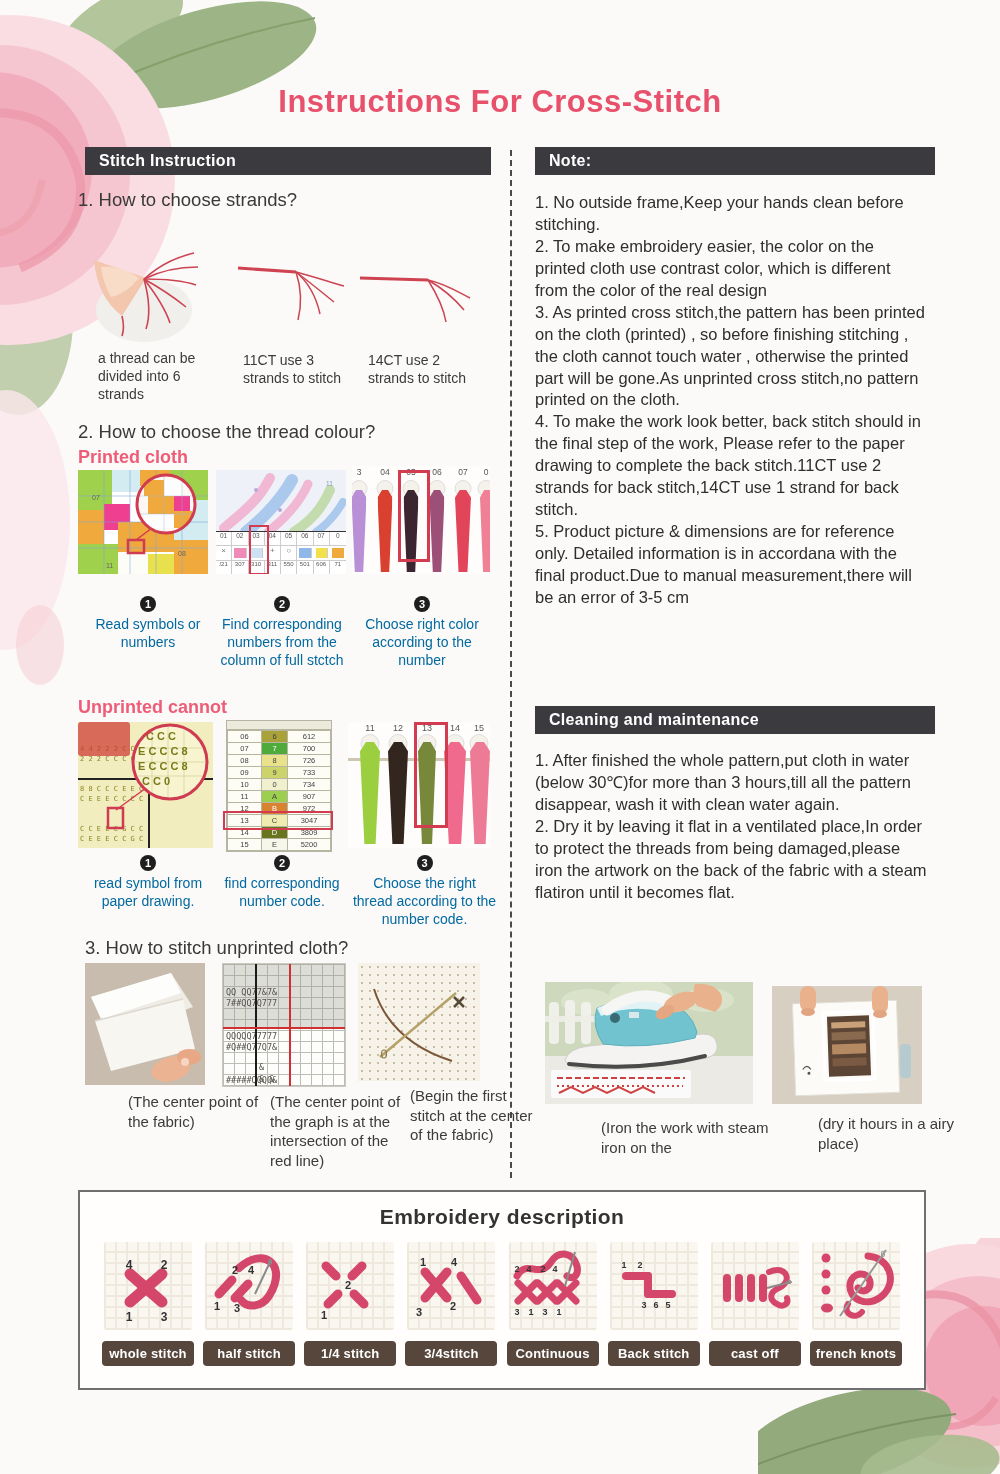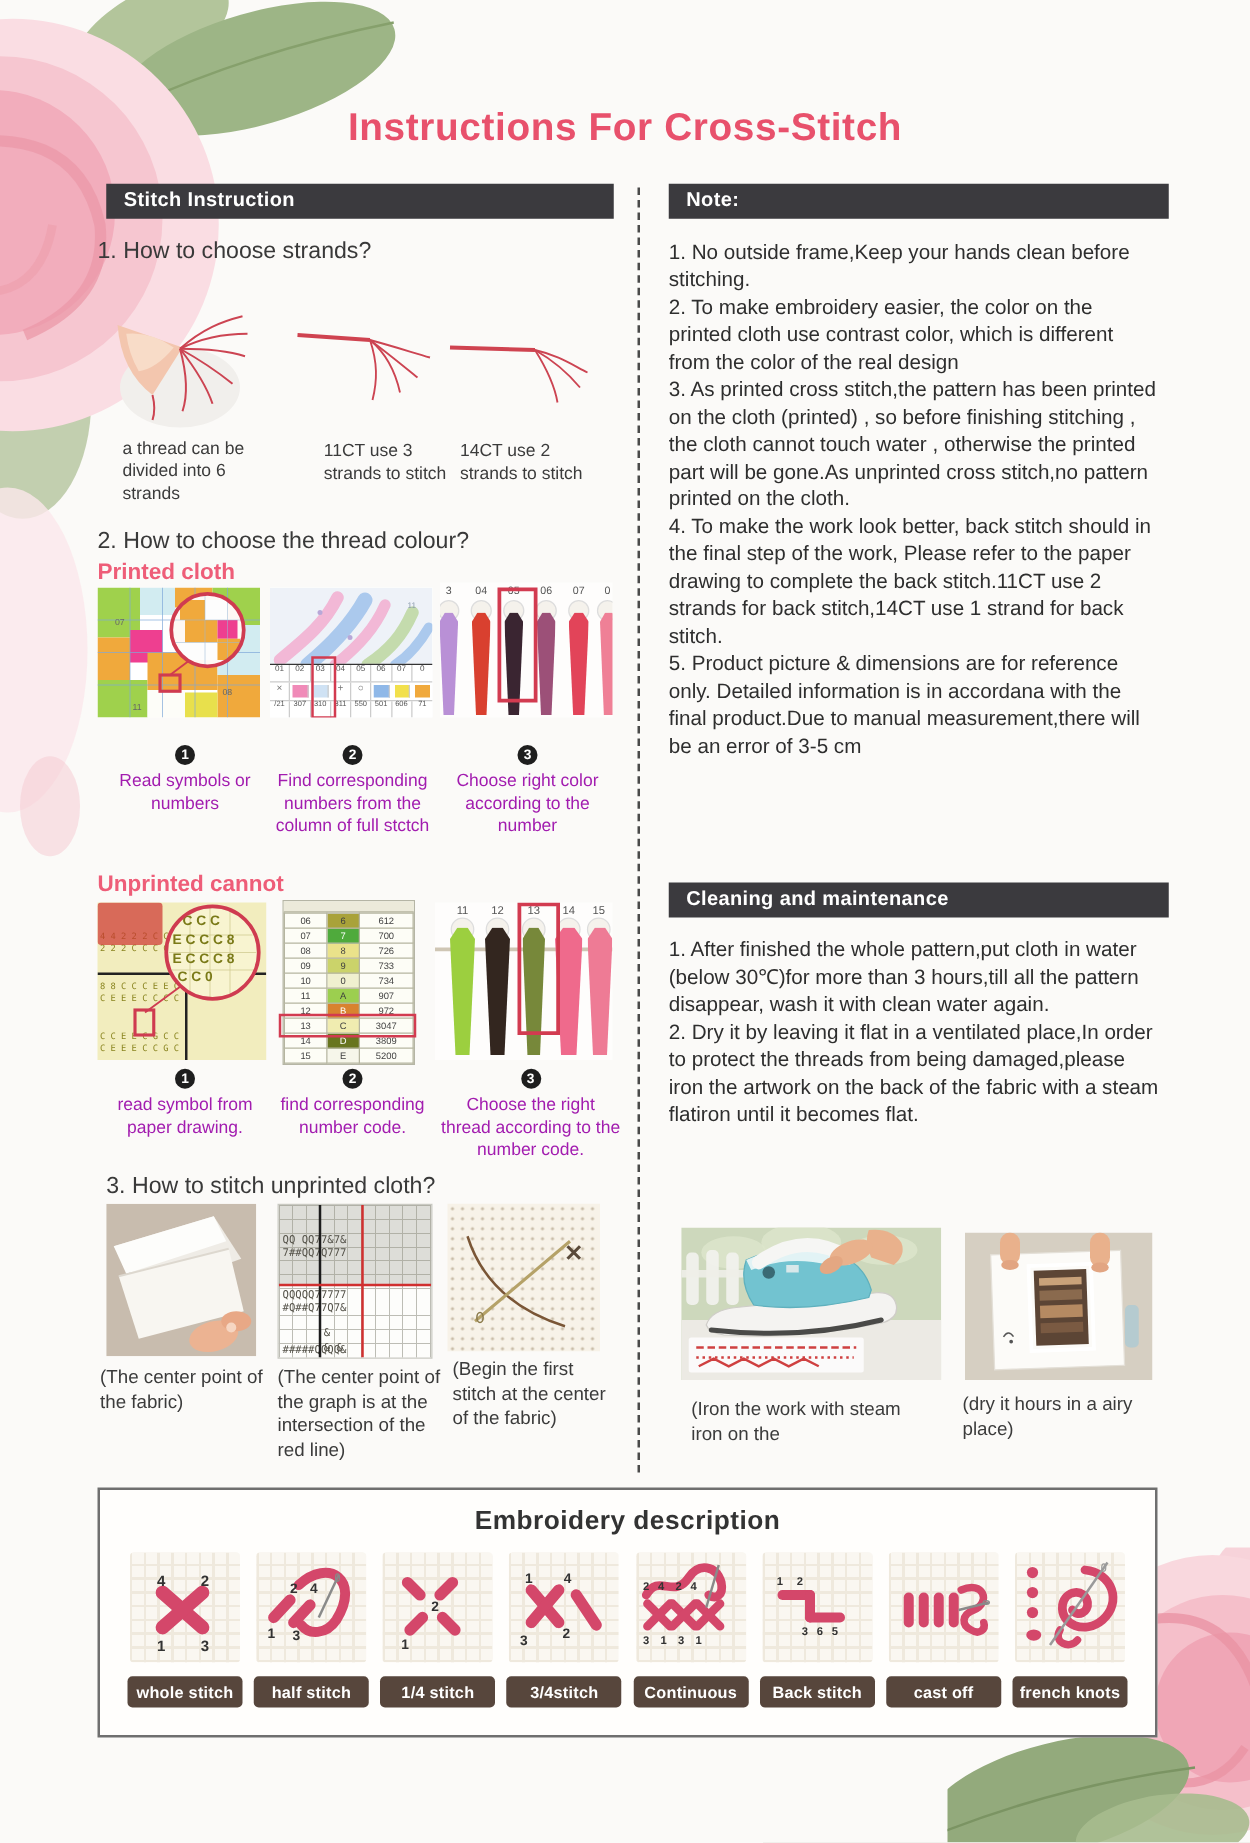--- a/index.html
+++ b/index.html
@@ -8,26 +8,26 @@
   .abs{position:absolute;}
   .main-title{position:absolute;top:84px;left:0;width:1000px;text-align:center;
       font-size:31px;font-weight:bold;color:#e8516c;letter-spacing:.5px;}
   .bar{position:absolute;height:28px;background:#3b3a3e;color:#fff;display:flex;
       align-items:center;padding-left:14px;font-size:16px;font-weight:bold;letter-spacing:.3px;}
   .divider{position:absolute;left:510px;top:150px;height:1028px;width:0;
       border-left:2px dashed #4a4a4a;}
   .secheading{position:absolute;font-size:18.5px;color:#393939;}
   .pinklabel{position:absolute;font-size:18px;font-weight:bold;color:#ee5d78;}
   .caption{position:absolute;font-size:14px;line-height:1.28;color:#3b3b3b;}
-  .cap15{font-size:15px;line-height:1.3;}
+  .cap15{font-size:15px;line-height:1.3;margin-left:48px;}
   .step{position:absolute;text-align:center;}
   .stepnum{width:16px;height:16px;border-radius:50%;background:#1e1e1e;color:#fff;
       font-size:11px;font-weight:bold;display:flex;align-items:center;justify-content:center;
       margin:0 auto 4px;}
-  .steptext{font-size:14px;line-height:1.28;color:#a21caf;}
+  .steptext{font-size:14px;line-height:1.28;color:#0369a1;}
   .photo{position:absolute;overflow:hidden;}
   .note-text{position:absolute;font-size:16.5px;line-height:1.33;color:#2e2e2e;}
   .note-text p{margin:0;}
   
   .skein-wrap{position:absolute;background:#fefdfc;overflow:hidden;}
   .skein-num{position:absolute;top:1px;font-size:8.5px;color:#555;transform:translateX(-50%);}
   .hole{position:absolute;width:15px;height:15px;border-radius:50%;background:#f5f2ec;
       border:1px solid #ddd;transform:translateX(-50%);}
   .strip{position:absolute;transform:translateX(-50%);
       clip-path:polygon(30% 0,70% 0,100% 9%,78% 100%,22% 100%,0 9%);}
@@ -136,21 +136,21 @@
   <svg class="abs" style="left:356px;top:242px" width="128" height="92" viewBox="0 0 128 92">
     <path d="M4 36 L72 38" stroke="#cf4350" stroke-width="3.2" fill="none"></path>
     <g stroke="#cc4452" stroke-width="1.5" fill="none">
       <path d="M72 38 C86 46 98 56 108 68"></path>
       <path d="M72 38 C90 42 102 50 114 56"></path>
       <path d="M72 38 C82 54 88 68 90 80"></path>
     </g>
   </svg>
 
   <div class="caption" style="left:98px;top:350px;width:118px;">a thread can be divided into 6 strands</div>
-  <div class="caption" style="left:243px;top:352px;width:108px;margin-left:16px;">11CT use 3 strands to stitch</div>
+  <div class="caption" style="left:243px;top:352px;width:108px;">11CT use 3 strands to stitch</div>
   <div class="caption" style="left:368px;top:352px;width:108px;">14CT use 2 strands to stitch</div>
 
   <div class="secheading" style="left:78px;top:421px;">2. How to choose the thread colour?</div>
   <div class="pinklabel" style="left:78px;top:447px;">Printed cloth</div>
 
   <svg class="abs photo" style="left:78px;top:470px" width="130" height="104" viewBox="0 0 130 104">
     <rect width="130" height="104" fill="#fff"></rect>
     <rect x="0" y="0" width="34" height="40" fill="#9fd14c"></rect>
     <rect x="0" y="40" width="26" height="34" fill="#f0a93c"></rect>
     <rect x="0" y="74" width="40" height="30" fill="#9fd14c"></rect>

